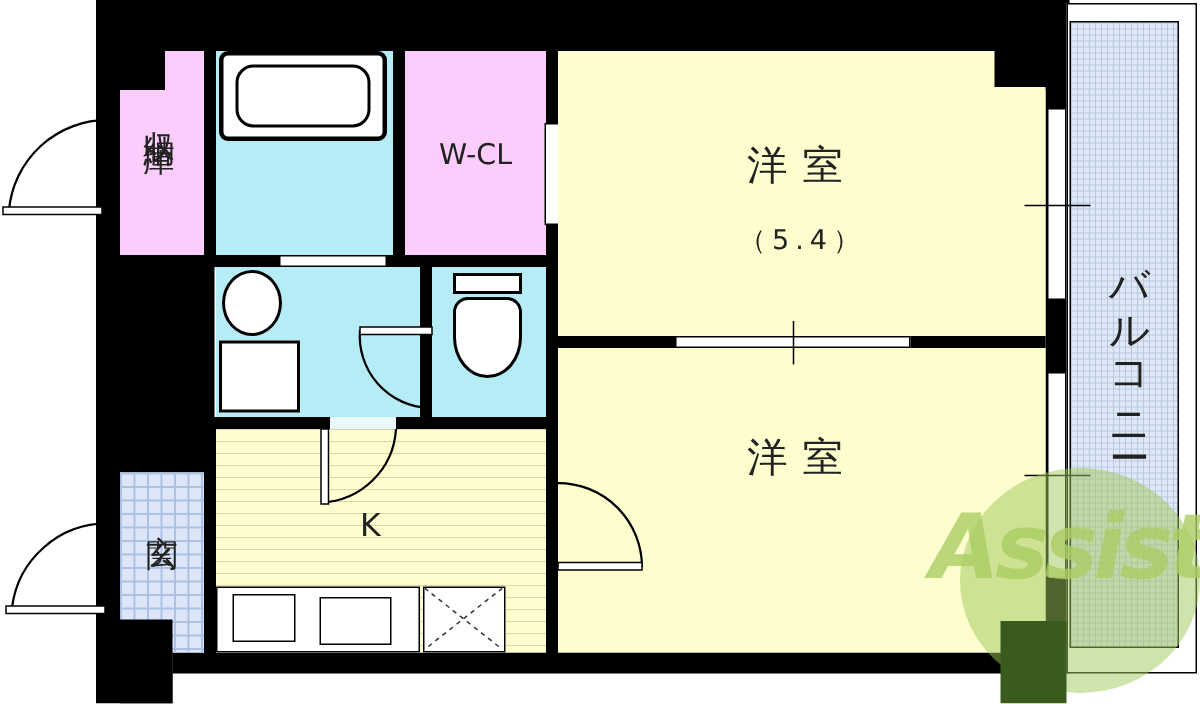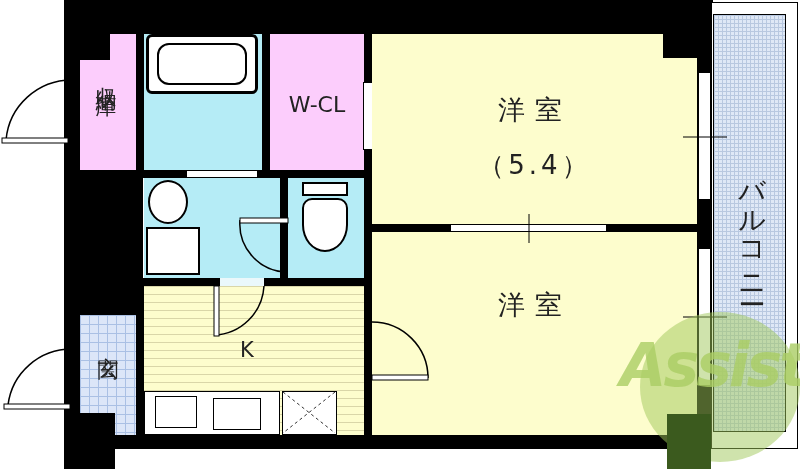--- a/index.html
+++ b/index.html
@@ -37,21 +37,21 @@
   <div class="abs wall" style="left:136px;top:34px;width:8px;height:140px;"></div>
 
   <div class="abs cyan" style="left:144px;top:34px;width:118px;height:136px;"></div>
   <div class="abs fixture" style="left:146px;top:34px;width:112px;height:60px;border-radius:6px;border-width:3px;">
     <div class="abs" style="left:8px;top:6px;width:90px;height:42px;border:2px solid #000;border-radius:12px;"></div>
   </div>
 
   <div class="abs wall" style="left:262px;top:34px;width:8px;height:140px;"></div>
 
   <div class="abs pink" style="left:270px;top:34px;width:94px;height:136px;"></div>
-  <div class="room-label" style="left:280px;top:92px;width:74px;font-size:22px;">W-CL</div>
+  <div class="room-label" style="left:280px;top:92px;width:74px;font-size:19px;">W-CL</div>
 
   <div class="abs wall" style="left:364px;top:34px;width:8px;height:405px;"></div>
   <div class="abs" style="left:363px;top:82px;width:10px;height:68px;background:#fff;border:1.5px solid #000;"></div>
 
   <div class="abs wall" style="left:136px;top:170px;width:236px;height:8px;"></div>
   <div class="abs" style="left:186px;top:170px;width:72px;height:8px;background:#fff;border:1.5px solid #000;"></div>
 
   <div class="abs cyan" style="left:144px;top:178px;width:136px;height:100px;"></div>
   <div class="abs fixture" style="left:148px;top:180px;width:40px;height:44px;border-radius:50% 50% 50% 50%;"></div>
   <div class="abs fixture" style="left:146px;top:227px;width:54px;height:48px;"></div>
@@ -79,21 +79,21 @@
       </svg>
   </div>
 
   <div class="abs tile-blue" style="left:80px;top:315px;width:56px;height:120px;"></div>
   <div class="abs wall" style="left:80px;top:413px;width:35px;height:56px;"></div>
   <div class="room-label vtext" style="left:94px;top:340px;font-size:21px;">玄関</div>
 
   <div class="abs yellow" style="left:372px;top:34px;width:325px;height:190px;"></div>
   <div class="abs wall" style="left:663px;top:30px;width:40px;height:28px;"></div>
   <div class="room-label" style="left:480px;top:92px;width:110px;font-size:27px;letter-spacing:10px;">洋室</div>
-  <div class="room-label" style="left:460px;top:148px;width:150px;font-size:26px;letter-spacing:4px;">（5.4）</div>
+  <div class="room-label" style="left:460px;top:148px;width:150px;font-size:18px;letter-spacing:4px;">（5.4）</div>
 
   <div class="abs wall" style="left:372px;top:224px;width:325px;height:8px;"></div>
   <div class="abs" style="left:450px;top:224px;width:157px;height:8px;background:#fff;border:1.5px solid #000;"></div>
 
   <div class="abs yellow" style="left:372px;top:232px;width:325px;height:203px;"></div>
   <div class="room-label" style="left:480px;top:287px;width:110px;font-size:27px;letter-spacing:10px;">洋室</div>
 
   <div class="abs" style="left:698px;top:72px;width:13px;height:128px;background:#fff;border:1.5px solid #000;"></div>
   <div class="abs" style="left:698px;top:248px;width:13px;height:138px;background:#fff;border:1.5px solid #000;"></div>
 

